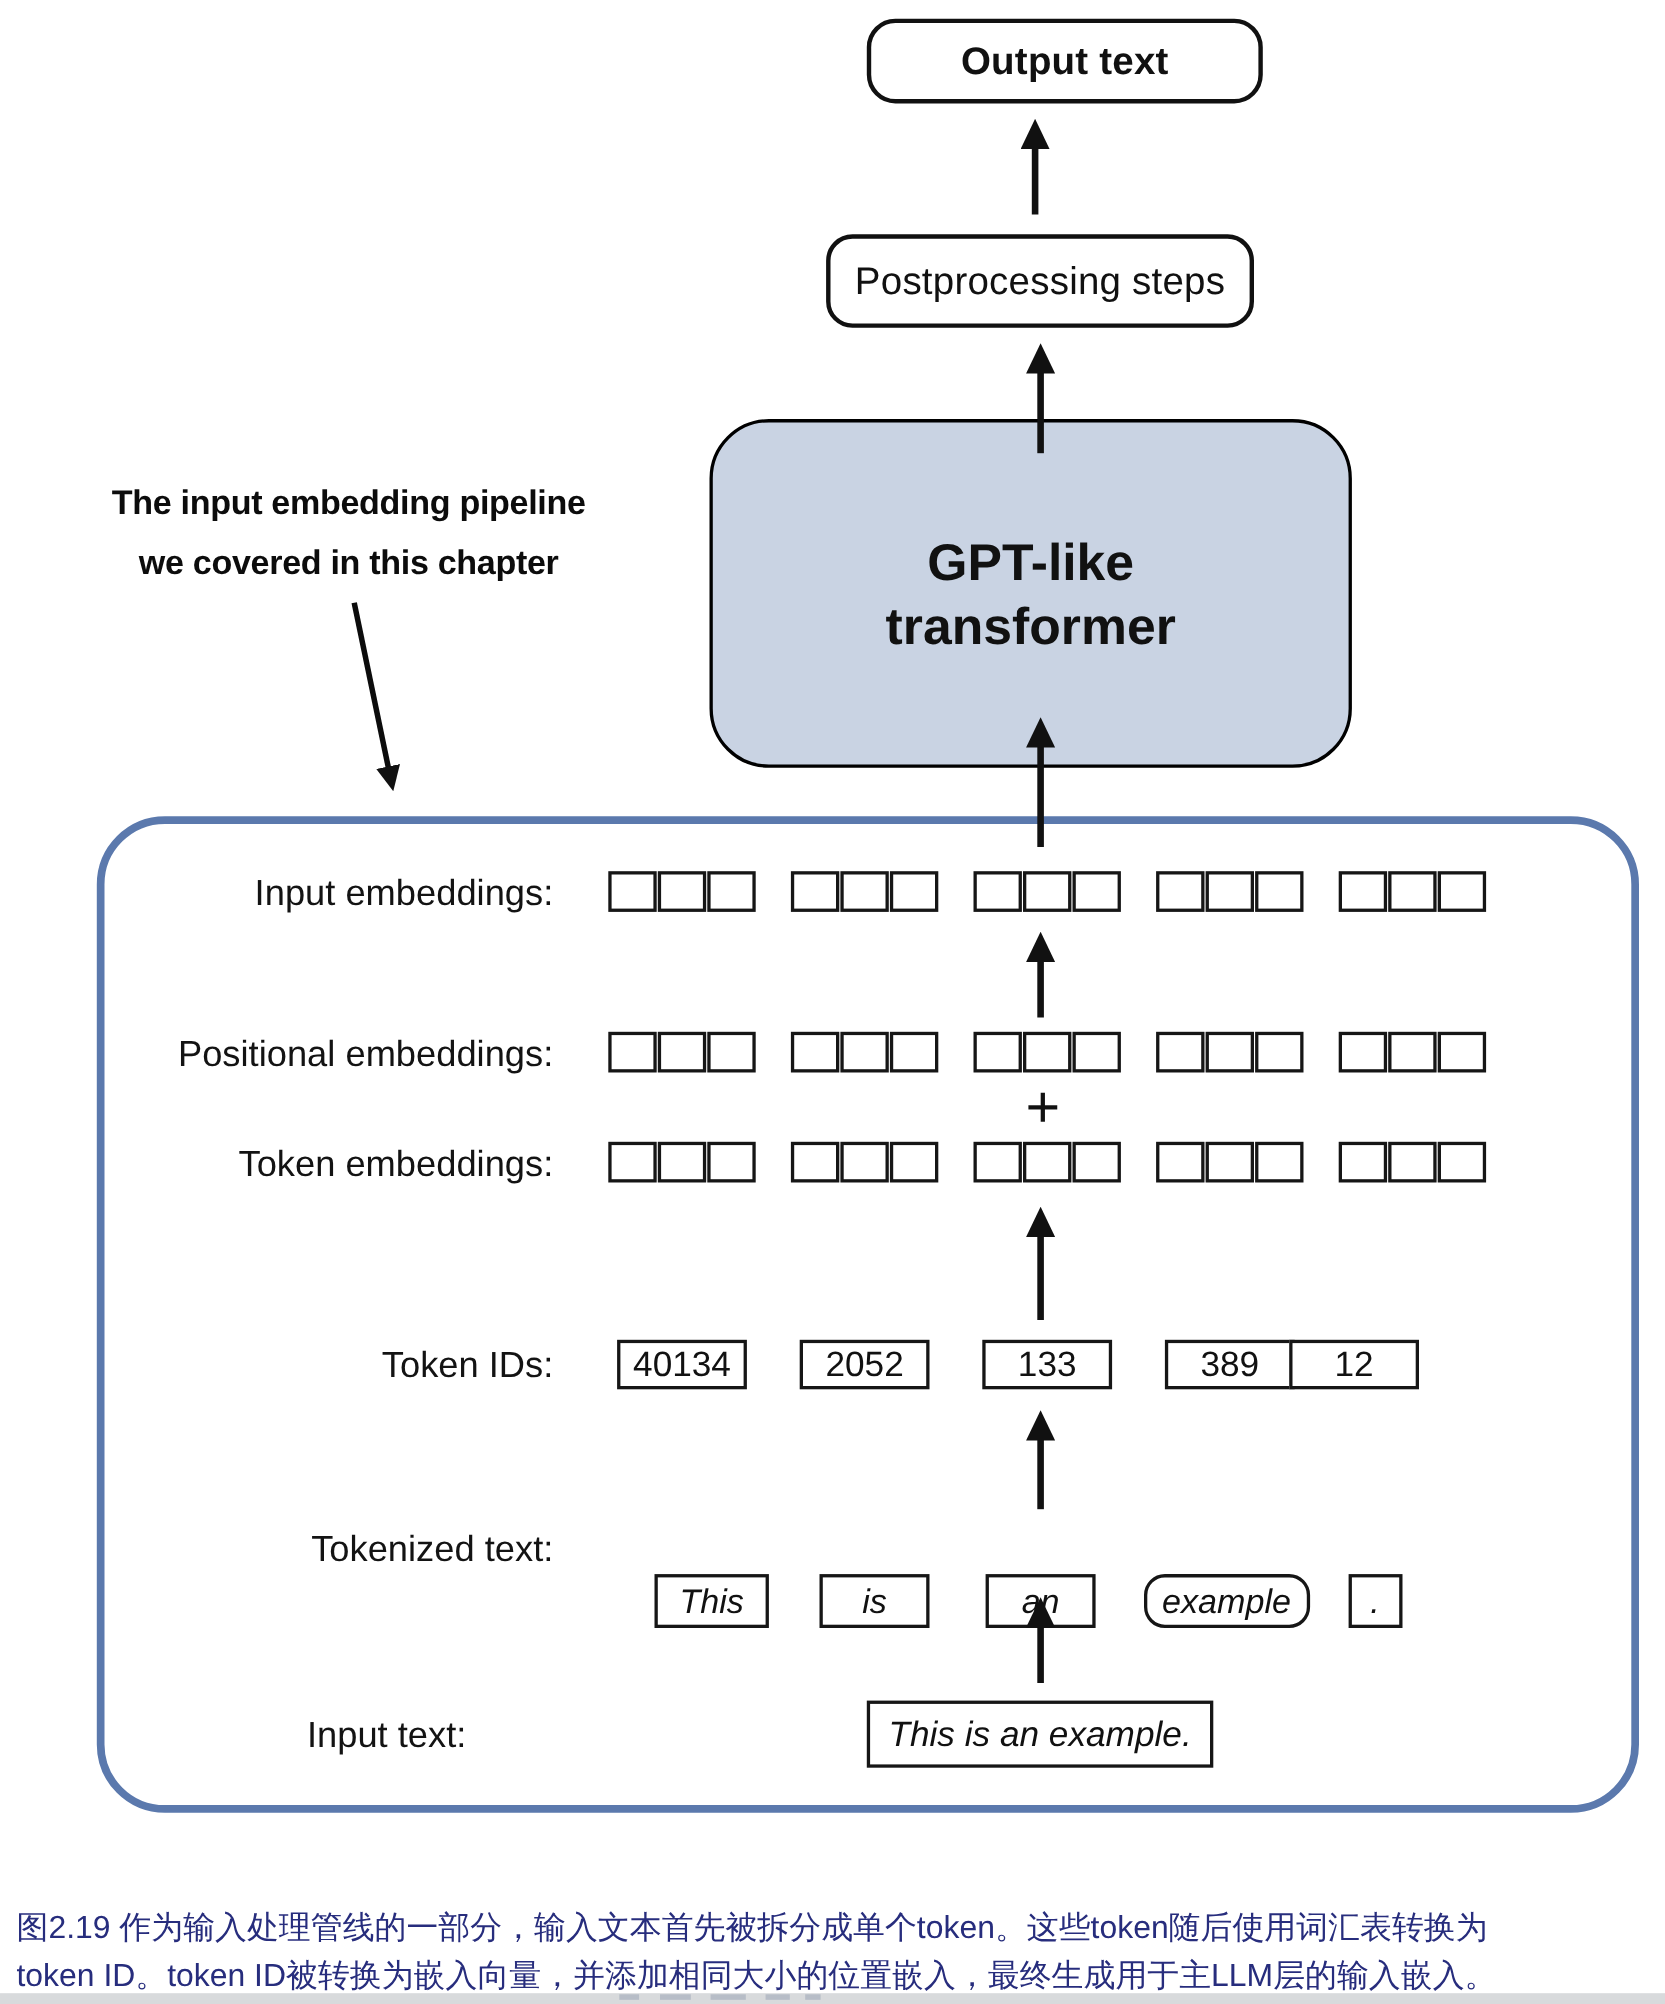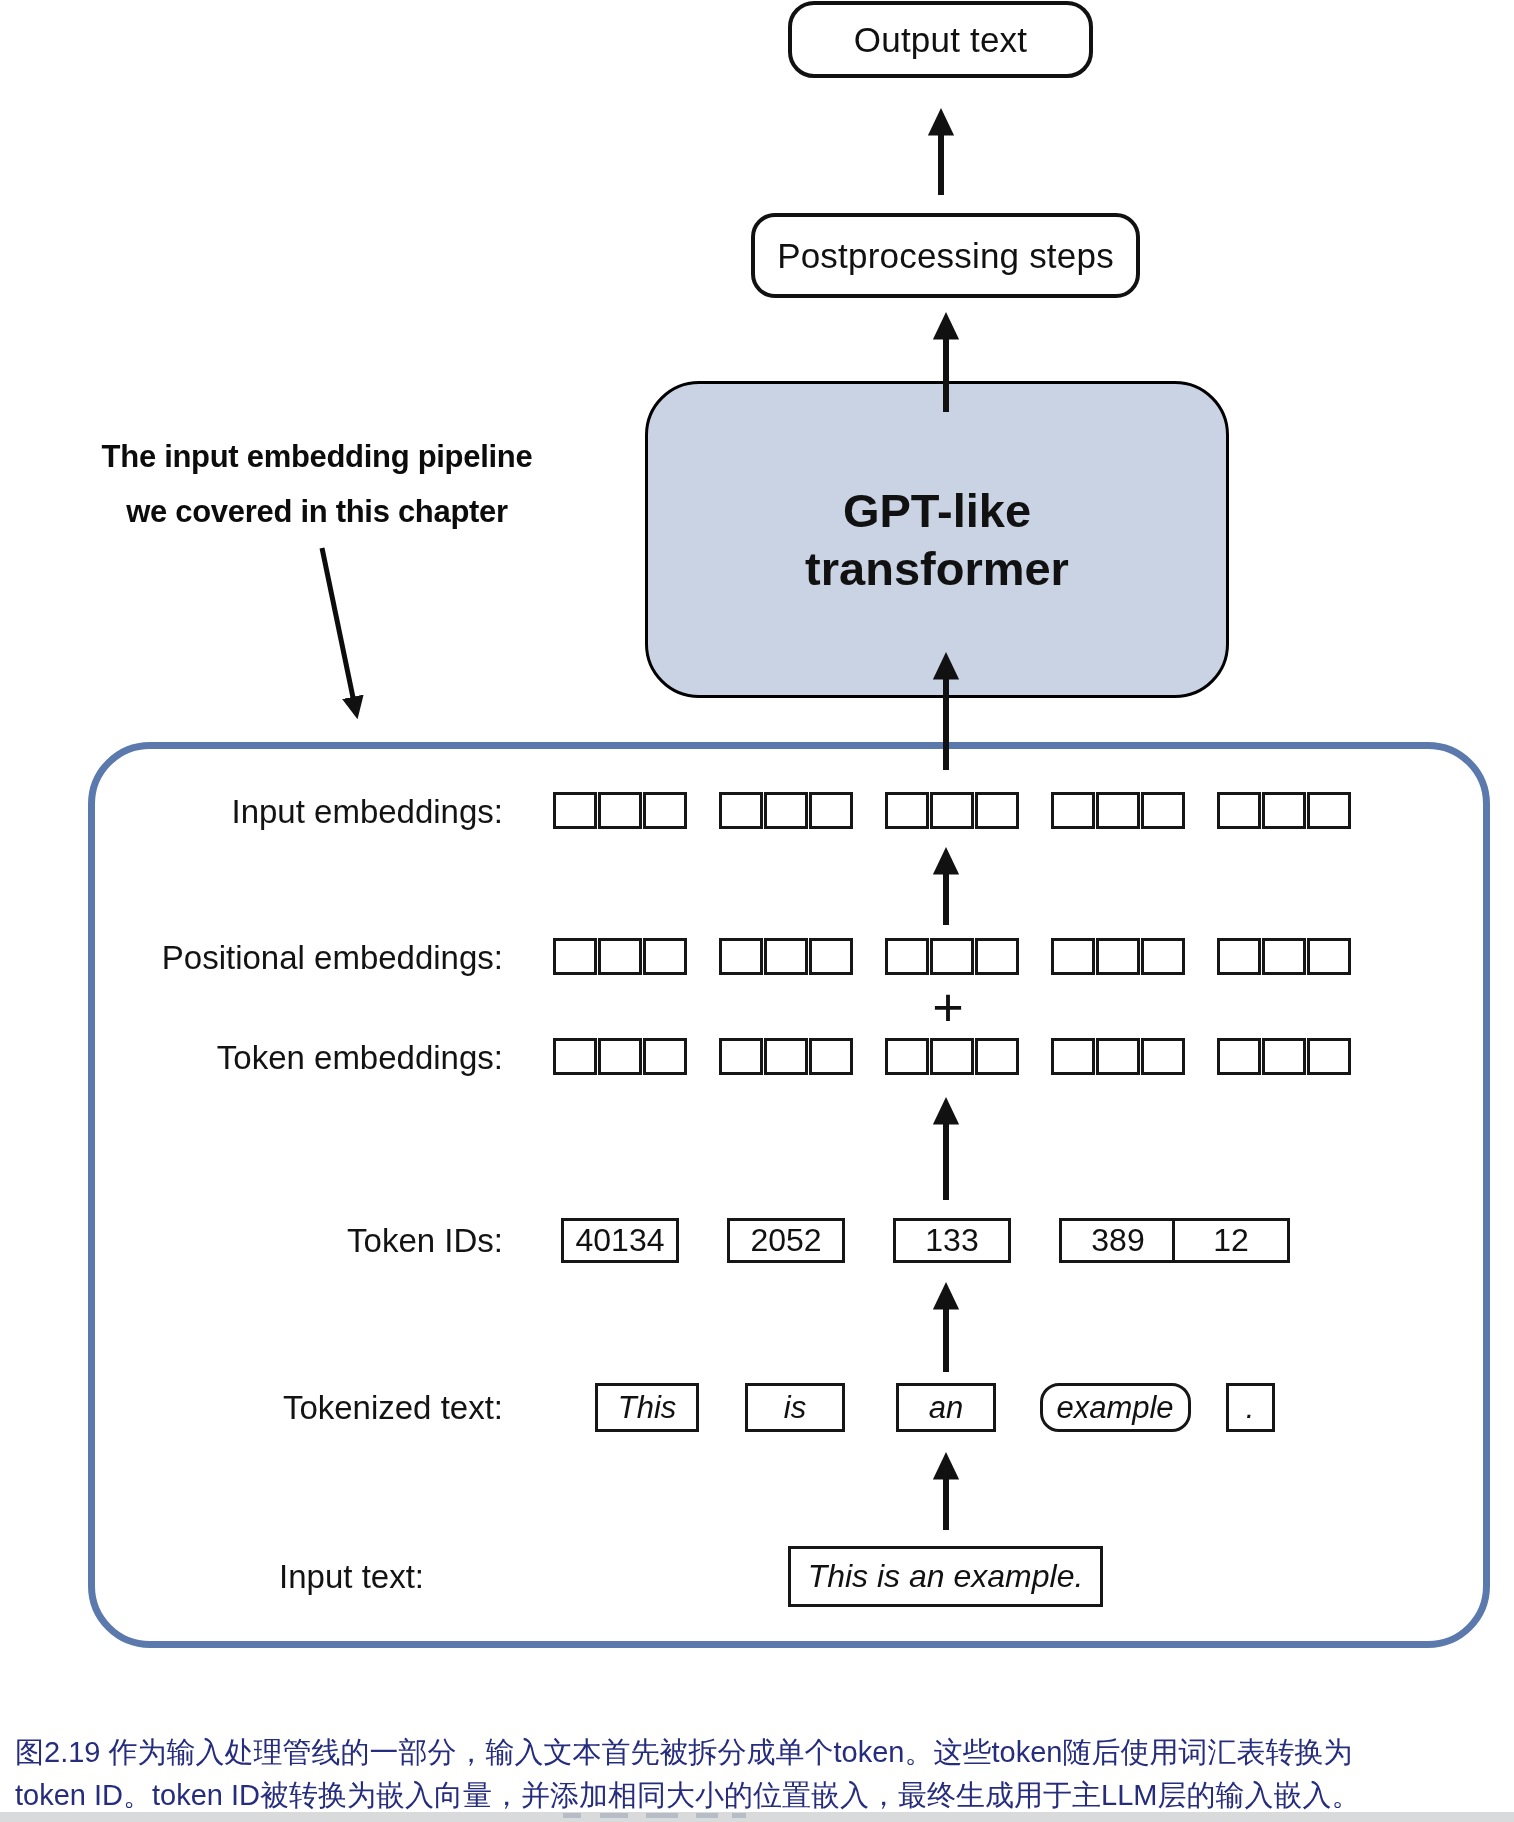--- a/index.html
+++ b/index.html
@@ -29,21 +29,21 @@
   .sqgroup{position:absolute;white-space:nowrap;font-size:0;}
   .sq{
     display:inline-block;width:44px;height:37px;box-sizing:border-box;
     border:3px solid #161616;background:#fff;margin-right:1px;
   }
   .idbox,.tokbox,.inputbox{
     position:absolute;box-sizing:border-box;border:3px solid #161616;background:#fff;
     display:flex;align-items:center;justify-content:center;white-space:nowrap;
   }
   .idbox{width:118px;height:45px;font-size:32px;}
-  .tokbox{height:49px;font-size:31px;font-style:italic;}
+  .tokbox{height:49px;font-size:31px;font-style:italic;margin-top:48px;}
   .inputbox{left:788px;top:1546px;width:315px;height:61px;font-size:32px;font-style:italic;}
   .annot{
     position:absolute;left:97px;top:429px;width:440px;text-align:center;
     font-weight:bold;font-size:31px;line-height:55px;letter-spacing:-0.3px;color:#0c0c0c;
   }
   .plus{
     position:absolute;left:948px;top:1009px;transform:translate(-50%,-54%);
     font-size:54px;font-weight:400;color:#111;
   }
   .caption{
@@ -53,21 +53,21 @@
   .bottom-strip{
     position:absolute;left:0;top:1812px;width:1514px;height:10px;background:#d8dadc;
   }
   .strip-mark{position:absolute;top:1813px;height:5px;background:#aab0bd;opacity:.7;}
 </style>
 </head>
 <body>
 
 <div id="stage">
 
-  <div class="flowbox" style="left:788px;top:1px;width:305px;height:77px;">
+  <div class="flowbox" style="left:788px;top:17px;width:360px;height:77px;font-weight:bold;">
     <span>Output text</span>
   </div>
 
   <div class="flowbox" style="left:751px;top:213px;width:389px;height:85px;border-radius:24px;">
     <span>Postprocessing steps</span>
   </div>
 
   <div class="gptbox" style="left:645px;top:381px;width:584px;height:317px;">
     <div>GPT-like</div>
     <div>transformer</div>

